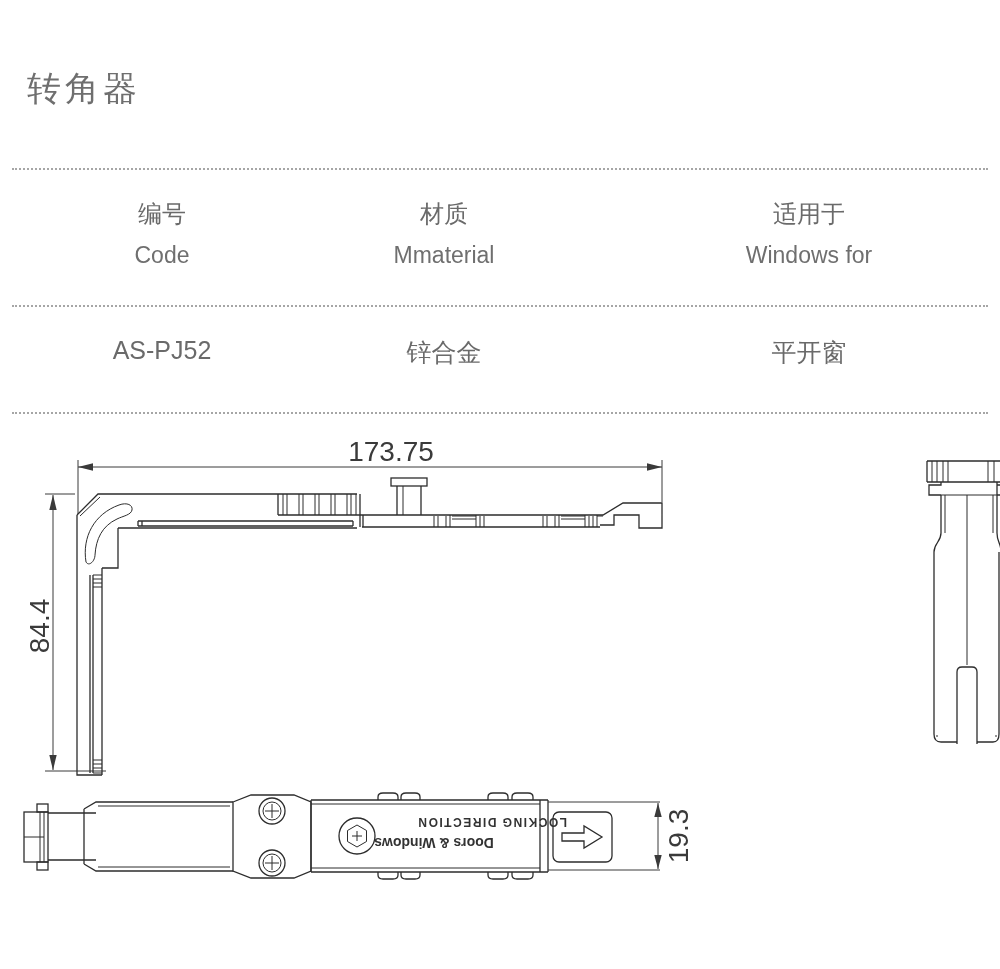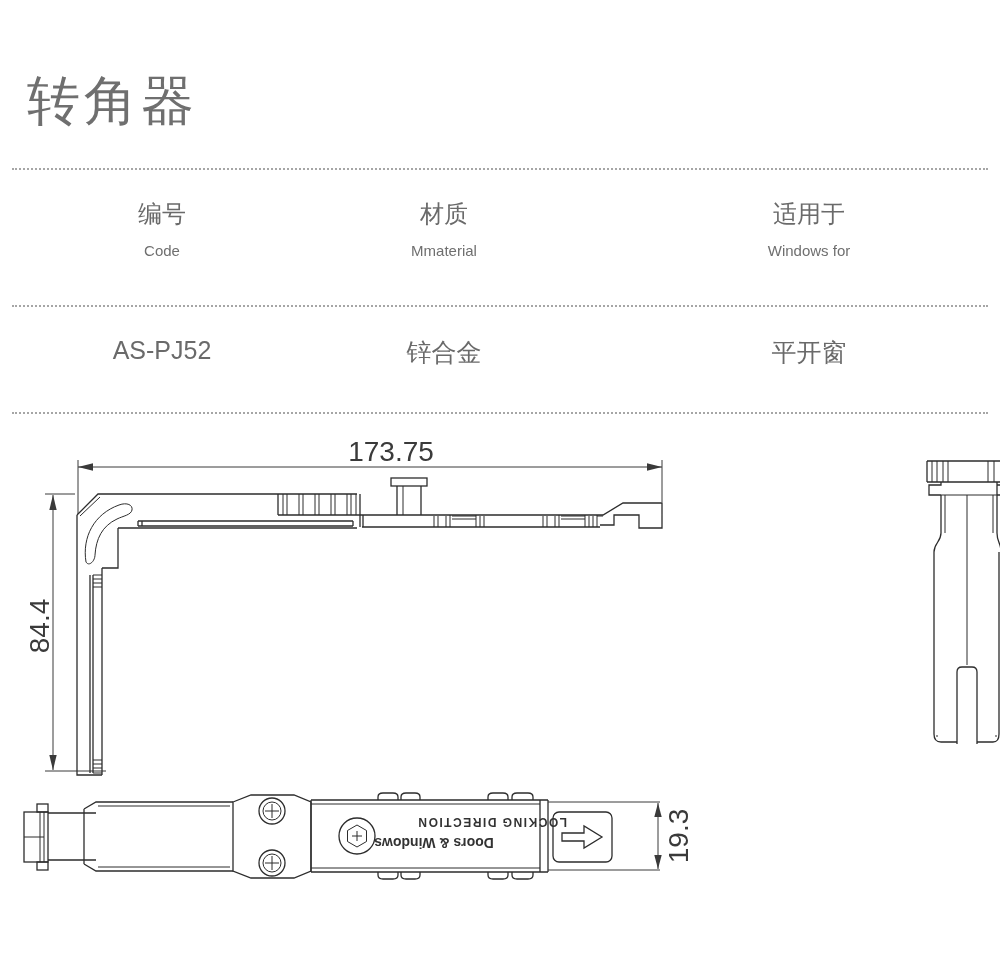--- a/index.html
+++ b/index.html
@@ -2,31 +2,31 @@
 <html><head>
 <meta charset="utf-8">
 <style>
   html,body{margin:0;padding:0;background:#ffffff;}
   .page{
     position:relative;width:1000px;height:969px;background:#ffffff;overflow:hidden;
     font-family:"Liberation Sans","DejaVu Sans",sans-serif;
   }
   .page-title{
     position:absolute;left:27px;top:66px;margin:0;
-    font-size:53px;font-weight:400;color:#6f6f6f;letter-spacing:4px;
+    font-size:34px;font-weight:400;color:#6f6f6f;letter-spacing:4px;
   }
   .sep{
     position:absolute;left:12px;right:12px;height:0;
     border-top:2px dotted #a6a6a6;
   }
   .sep1{top:168px}.sep2{top:305px}.sep3{top:412px}
   .cell{position:absolute;transform:translateX(-50%);text-align:center;white-space:nowrap;color:#6a6a6a;}
   .col1{left:162px}.col2{left:444px}.col3{left:809px}
   .hdr-zh{top:198px;font-size:24px;}
-  .hdr-en{top:242px;font-size:15px;color:#6f6f6f;}
+  .hdr-en{top:242px;font-size:23px;color:#6f6f6f;}
   .row-val{top:336px;font-size:25px;color:#6a6a6a;}
   svg{position:absolute;left:0;top:430px;}
   .ln{stroke:#2d2d2d;stroke-width:1.3;fill:none;stroke-linejoin:miter;stroke-linecap:butt;}
   .tn{stroke:#2d2d2d;stroke-width:1;fill:none;}
   .dimln{stroke:#3a3a3a;stroke-width:1;fill:none;}
   .dimarrow{fill:#3a3a3a;stroke:none;}
   .dimtxt{fill:#3a3a3a;font-family:"Liberation Sans","DejaVu Sans",sans-serif;font-size:28px;}
   .marktxt{fill:#323232;font-family:"Liberation Sans","DejaVu Sans",sans-serif;font-weight:bold;}
 </style>
 </head>

